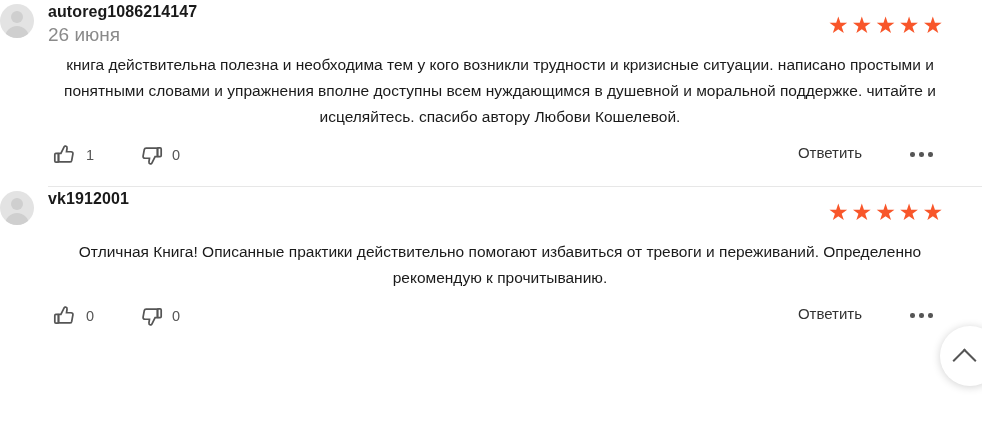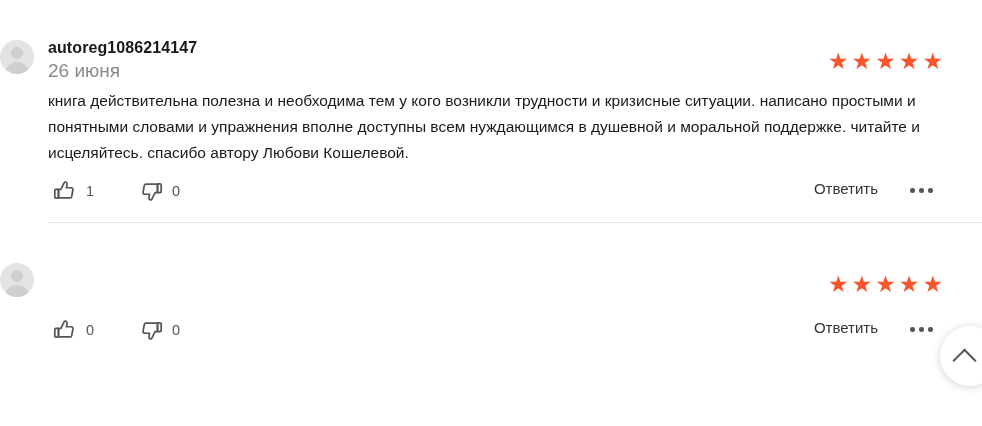--- a/index.html
+++ b/index.html
@@ -20,21 +20,20 @@
     width: 982px;
   }
   .review {
     position: relative;
     padding: 0 0 0 0;
   }
   .review-inner {
     position: relative;
     padding-left: 48px;
     padding-right: 30px;
-    margin-top: 36px;
   }
   .divider {
     height: 1px;
     background: #e7e7e7;
     margin: 0 0 0 48px;
     width: 934px;
   }
   .avatar {
     position: absolute;
     left: 0;
@@ -98,20 +97,21 @@
   }
   .star.filled {
     color: #f8562a;
   }
   .body-text {
     font-size: 15.5px;
     line-height: 26px;
     color: #1a1a1a;
     padding-top: 6px;
     white-space: pre-wrap;
+    text-align: center;
   }
   .actions {
     position: relative;
     height: 56px;
   }
   .vote {
     position: absolute;
     display: flex;
     align-items: center;
     gap: 8px;
@@ -123,21 +123,21 @@
     font-size: 14.5px;
     color: #555;
   }
   .thumb {
     width: 26px;
     height: 26px;
     display: block;
   }
   .reply-btn {
     position: absolute;
-    right: 74px;
+    right: 90px;
     top: 14px;
     font-size: 15px;
     color: #333;
     cursor: pointer;
   }
   .more-btn {
     position: absolute;
     right: 14px;
     top: 14px;
     width: 28px;
@@ -224,24 +224,26 @@
 
   <div class="divider"></div>
 
   <div class="review">
     <div class="review-inner">
       <div class="avatar">
         <div class="head"></div>
         <div class="body"></div>
       </div>
       <div class="head-row">
+        <div class="username">vk1912001</div>
         <div class="stars">
           <span class="star filled">★</span><span class="star filled">★</span><span class="star filled">★</span><span class="star filled">★</span><span class="star filled">★</span>
         </div>
       </div>
+      <div class="body-text">Отличная Книга! Описанные практики действительно помогают избавиться от тревоги и переживаний. Определенно рекомендую к прочитыванию.</div>
       <div class="actions">
         <div class="vote up">
           <svg class="thumb" viewBox="0 0 24 24" fill="none" stroke="#555" stroke-width="1.6">
             <path d="M6 10.5h2.2l3.1-6.1c.2-.5.8-.8 1.4-.6.8.2 1.3 1 1.2 1.8l-.5 3.4h4.3c1 0 1.8.9 1.6 1.9l-1.1 6.1c-.2.8-.9 1.4-1.7 1.4H6z"></path>
             <rect x="2.6" y="10.5" width="3.4" height="8" rx="1"></rect>
           </svg>
           <span class="count">0</span>
         </div>
         <div class="vote down">
           <svg class="thumb" viewBox="0 0 24 24" fill="none" stroke="#555" stroke-width="1.6">

